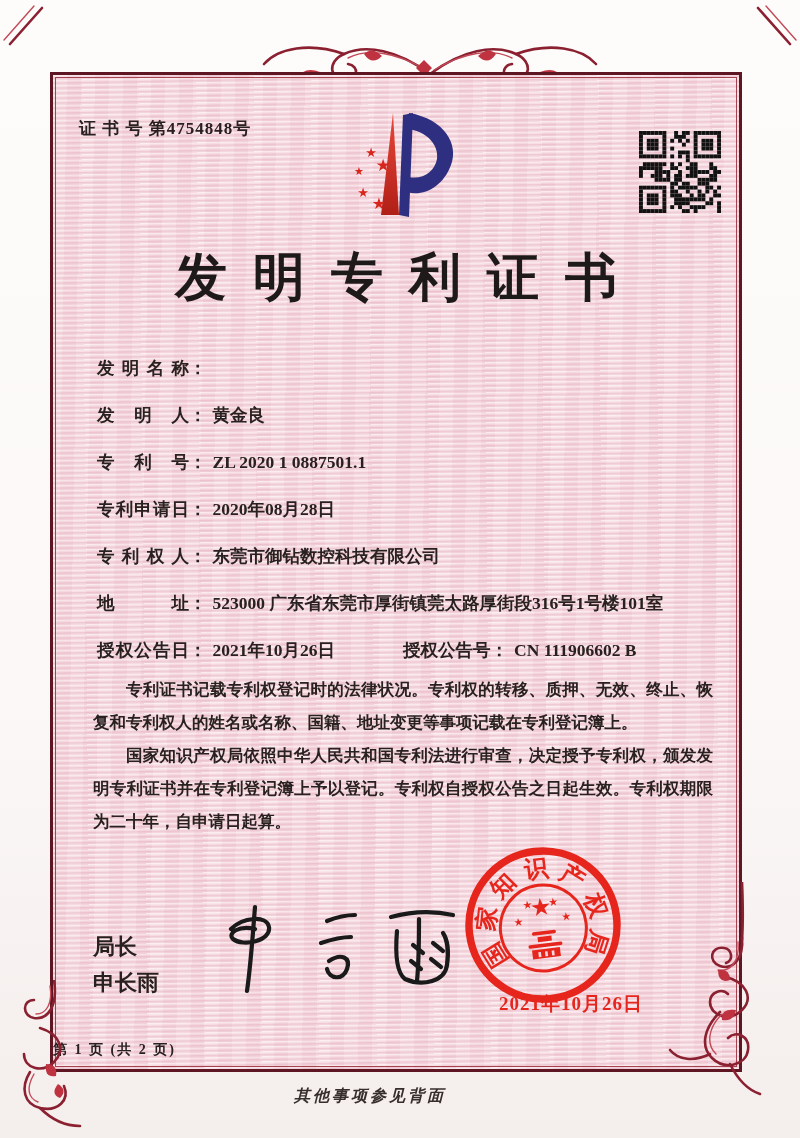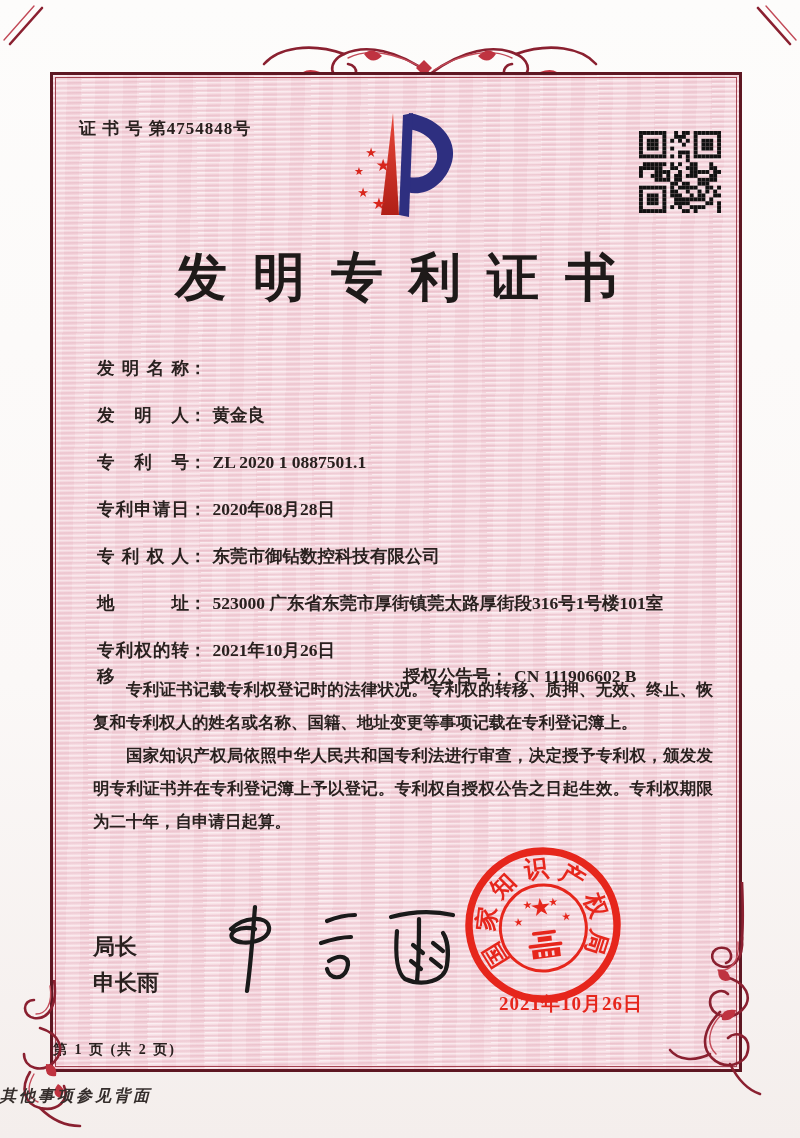--- a/index.html
+++ b/index.html
@@ -41,21 +41,21 @@
   .paras p{margin:0;text-indent:2em}
   .official{position:absolute;left:40px;top:854px;font-size:22px;font-weight:700;line-height:36px}
   .sig{position:absolute;left:156px;top:816px}
   .seal-wrap{position:absolute;left:400px;top:760px;width:180px;height:180px;transform:rotate(-7deg)}
   .seal-char{font-size:24px;font-weight:700;fill:var(--red);text-anchor:middle;font-family:"Liberation Serif",serif}
   .seal-ring{fill:none;stroke:var(--red);stroke-width:7.5}
   .seal-wreath{fill:none;stroke:var(--red);stroke-width:3}
   .seal-star{fill:var(--red);font-family:"DejaVu Sans",sans-serif;text-anchor:middle}
   .seal-date{position:absolute;left:408px;top:916px;width:220px;text-align:center;font-size:19px;font-weight:700;color:var(--red);letter-spacing:1px}
   .page-info{position:absolute;left:0;top:966px;width:100%;text-align:left;font-size:14px;font-weight:600;letter-spacing:2px}
-  .back-note{position:absolute;left:0;top:1086px;width:740px;text-align:left;font-size:16px;font-weight:600;font-style:italic;letter-spacing:3px;color:#352e2c}
+  .back-note{position:absolute;left:0;top:1086px;width:740px;text-align:center;font-size:16px;font-weight:600;font-style:italic;letter-spacing:3px;color:#352e2c}
   .orn{position:absolute;pointer-events:none}
   .orn path{fill:none;stroke:var(--orn);stroke-width:2.6;stroke-linecap:round}
   .orn .thin{stroke:#c24a58;stroke-width:1.4}
   .orn .leaf{fill:#bf3340;stroke:none}
   .qr-black{fill:#111}
   .sig path{fill:none;stroke:#1a1a1a;stroke-width:4.2;stroke-linecap:round;stroke-linejoin:round}
 </style>
 </head>
 <body>
 
@@ -373,21 +373,21 @@
         <span class="fcolon">：</span>
       <span class="fvalue">东莞市御钻数控科技有限公司</span>
     </div>
     <div class="frow">
       <span class="flabel">地址</span>
         <span class="fcolon">：</span>
       <span class="fvalue">523000 广东省东莞市厚街镇莞太路厚街段316号1号楼101室</span>
     </div>
     <div class="frow">
       <span class="fgroup">
-        <span class="flabel">专利权的转移</span>
+        <span class="flabel">授权公告日</span>
           <span class="fcolon">：</span>
         <span>2021年10月26日</span>
       </span>
       <span class="fgroup grant-group">
         <span class="flabel2">授权公告号</span>
           <span class="fcolon">：</span>
         <span>CN 111906602 B</span>
       </span>
     </div>
   </div>

